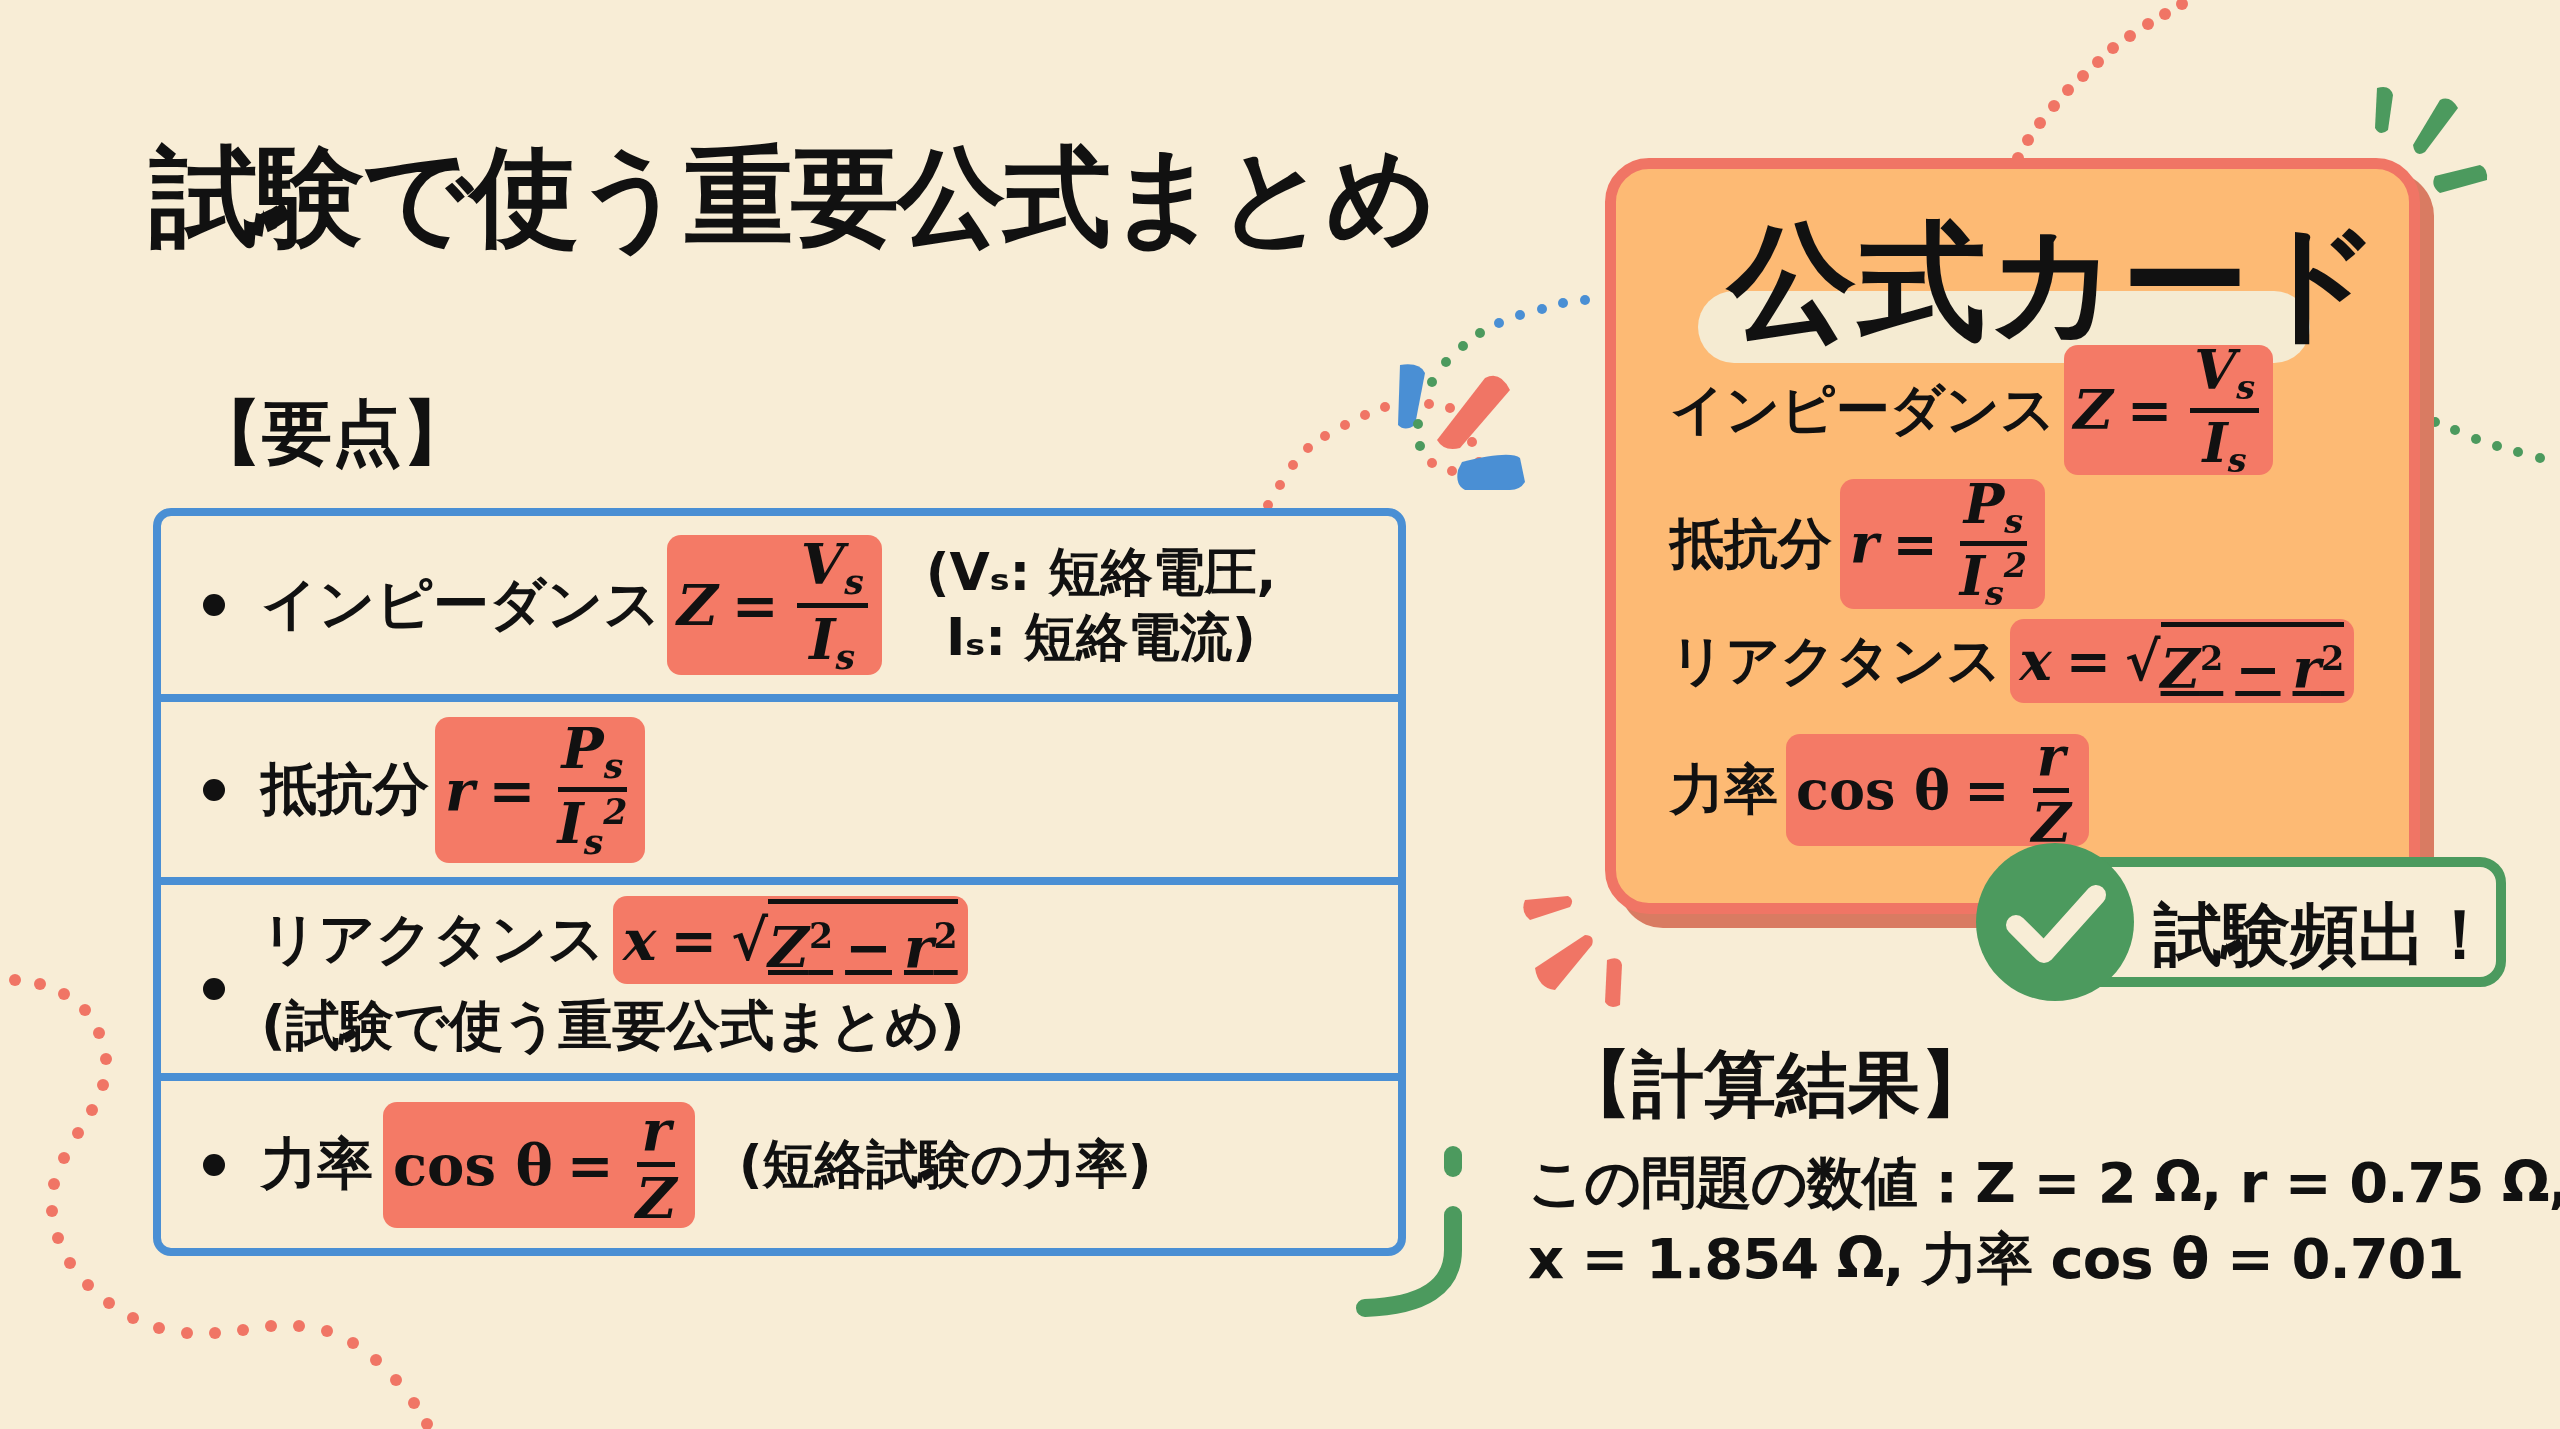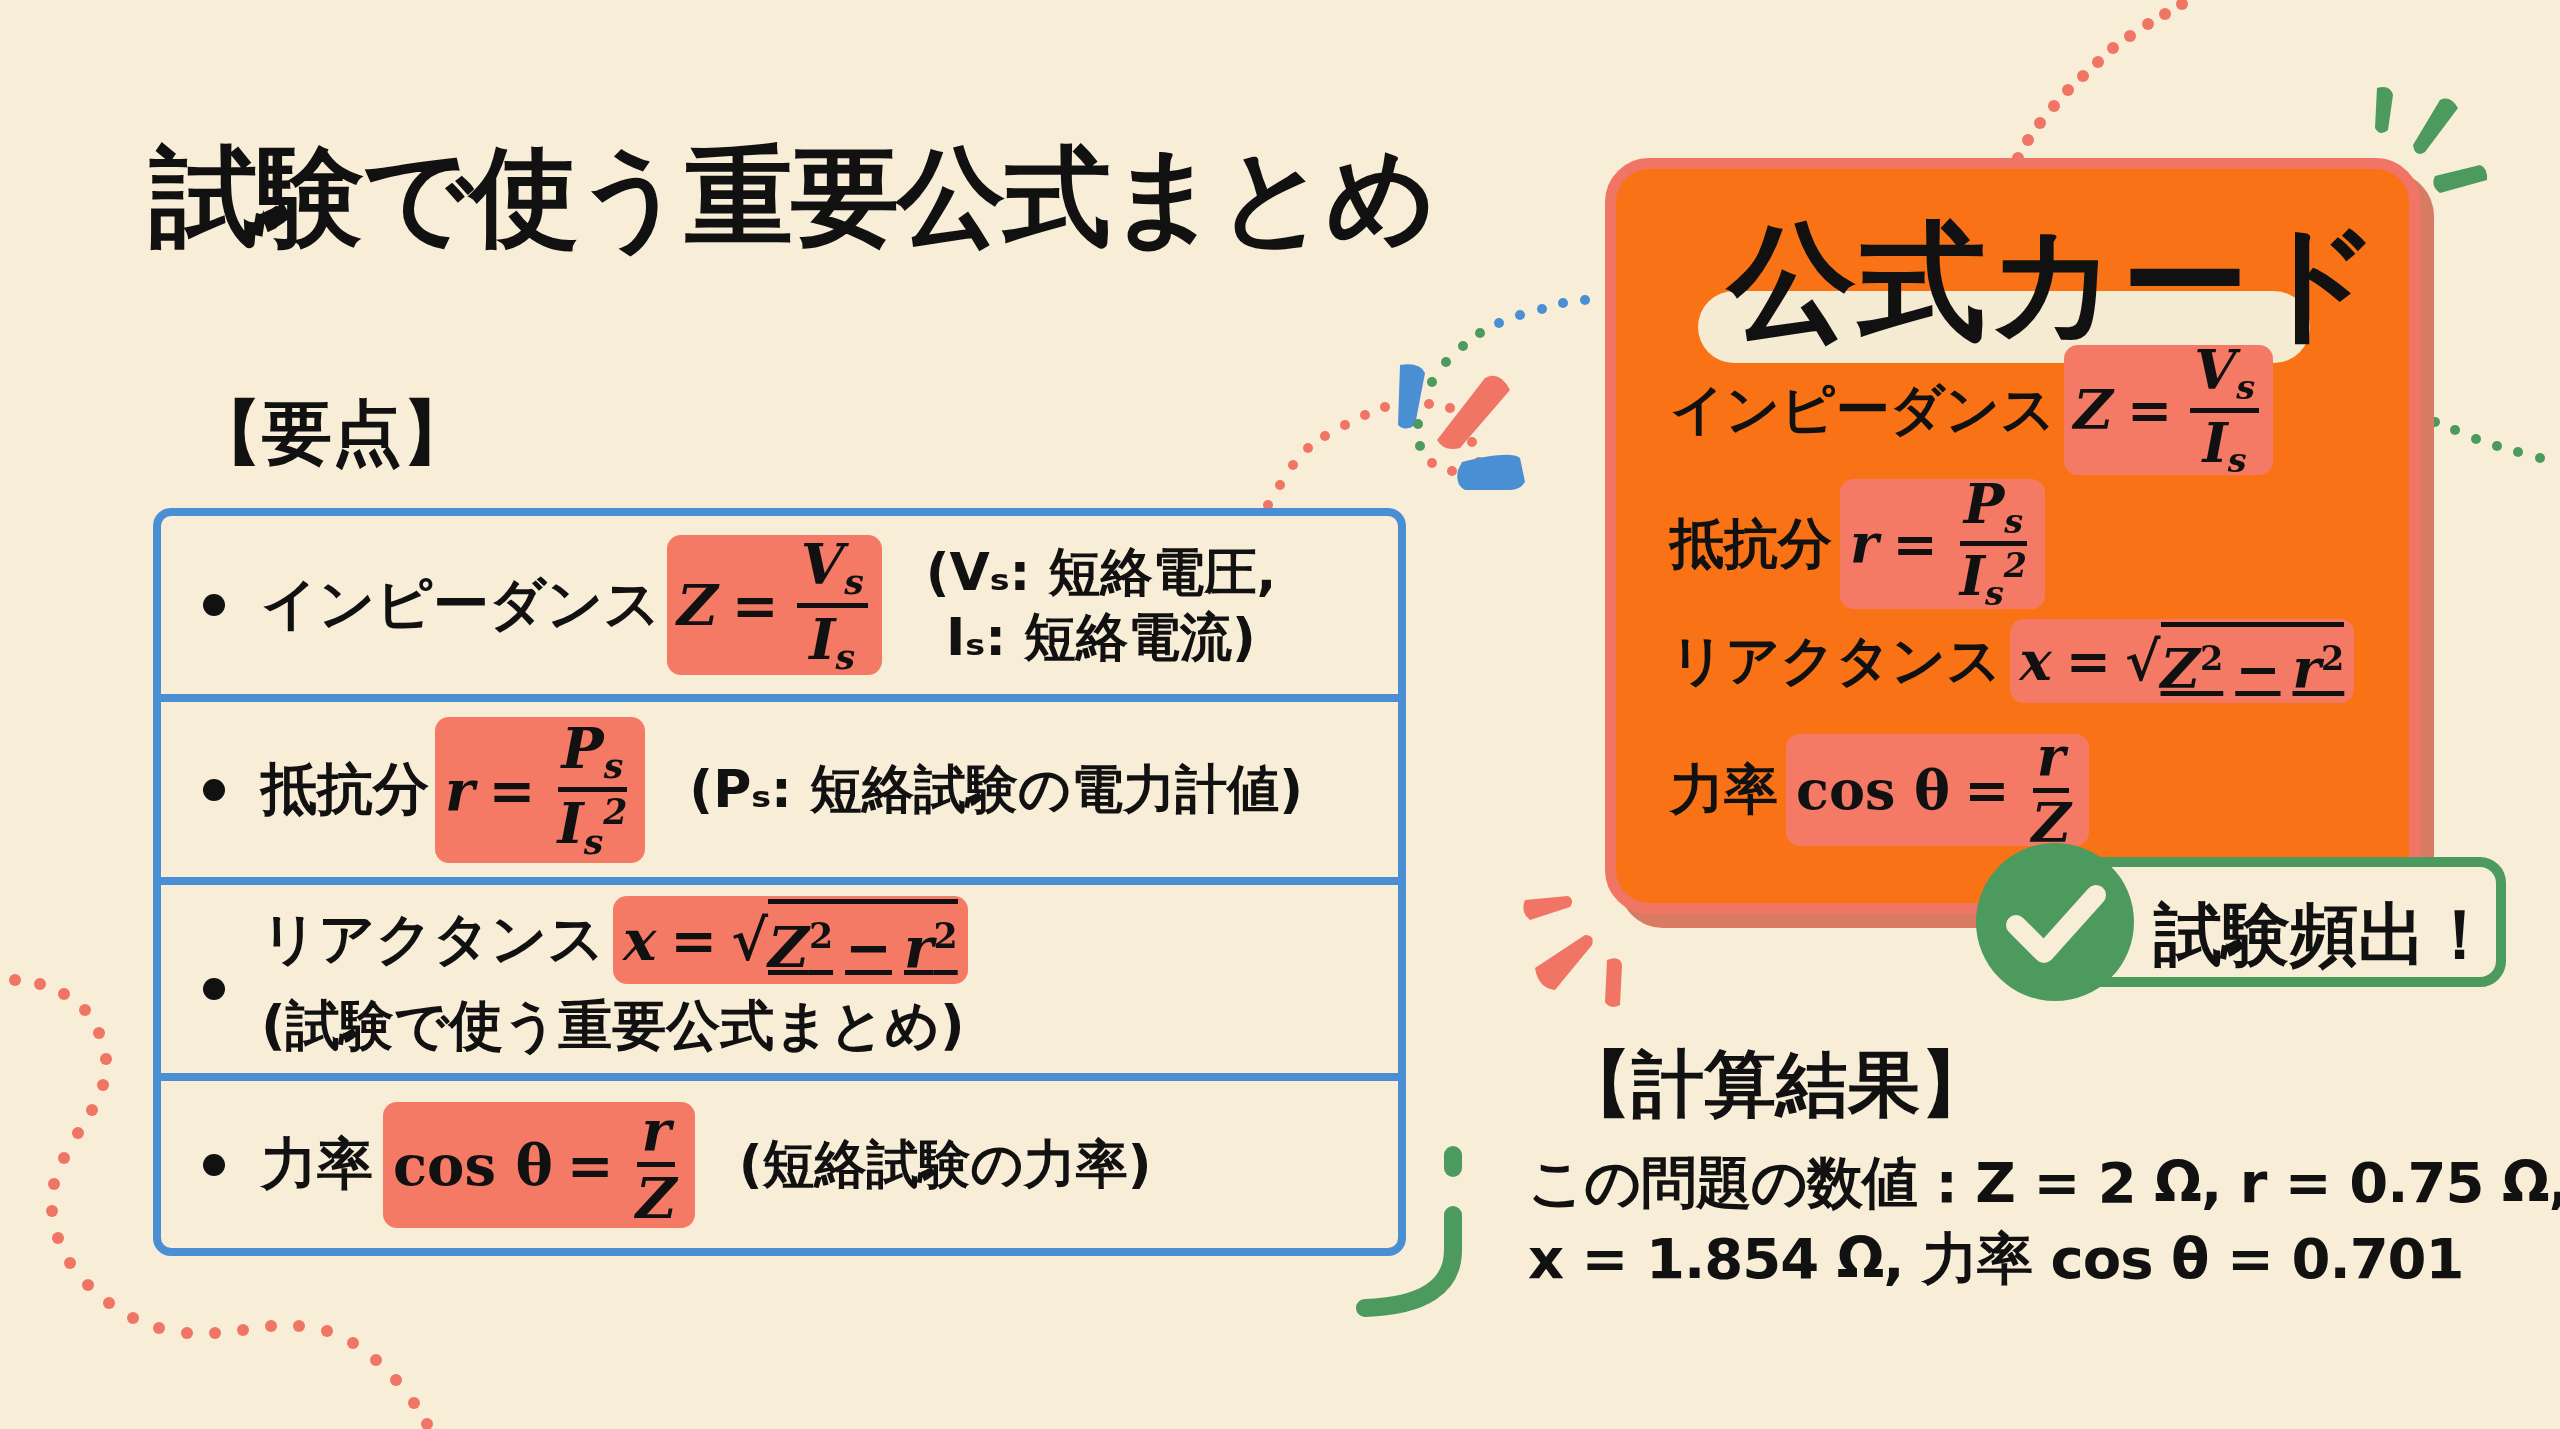--- a/index.html
+++ b/index.html
@@ -51,21 +51,21 @@
   .frac .num { border-bottom: 5px solid #111; padding: 0 4px 2px; }
   .frac .den { padding: 2px 4px 0; }
   .sub { font-size: 0.62em; vertical-align: -0.3em; }
   .sup { font-size: 0.62em; vertical-align: 0.55em; }
   .eq { font-style: normal; margin: 0 14px; }
   .sqrt { border-top: 5px solid #111; padding-top: 10px; text-decoration: underline; }
 
   
   .card {
     position: absolute; left: 1605px; top: 158px; width: 815px; height: 756px;
-    background: #f97316; border: 11px solid #F07565; border-radius: 44px;
+    background: #fdba74; border: 11px solid #F07565; border-radius: 44px;
     box-shadow: 14px 14px 0 #D97B62;
   }
   .card-title-pill {
     position: absolute; left: 82px; top: 122px; width: 612px; height: 72px;
     background: #F5EBD2; border-radius: 36px;
   }
   .card-title {
     position: absolute; left: 112px; top: 36px; font-size: 128px; font-weight: bold;
     white-space: nowrap; line-height: 1.2; letter-spacing: 2px;
   }
@@ -228,21 +228,20 @@
     <span class="bullet"></span>
     <span class="kp-text">抵抗分</span>
     <span class="hl" style="font-size:56px; height:146px; margin-left:6px;">
       <span>r</span>
       <span class="eq">=</span>
       <span class="frac">
         <span class="num"><span>P</span><span class="sub">s</span></span>
         <span class="den"><span>I</span><span class="sub">s</span><span class="sup">2</span></span>
       </span>
     </span>
-    <span class="note">(Pₛ: 短絡試験の電力計値)</span>
   </div>
 
   <div class="kp-row" style="top:369px; height:196px; align-items:center;">
     <span class="bullet" style="margin-top:20px;"></span>
     <div style="display:flex; flex-direction:column;">
       <div style="display:flex; align-items:center;">
         <span class="kp-text">リアクタンス</span>
         <span class="hl" style="font-size:56px; height:88px; margin-left:8px;">
           <span>x</span>
           <span class="eq">=</span>

